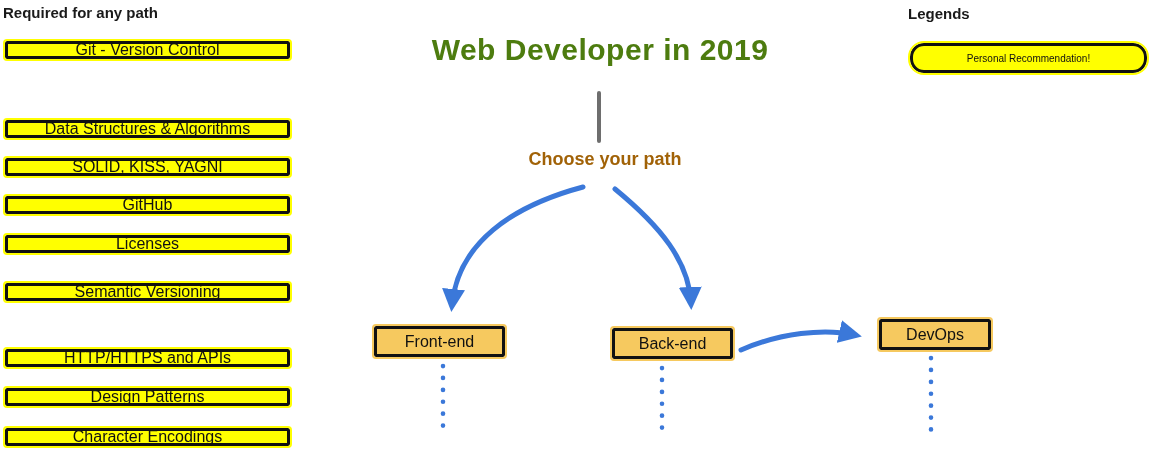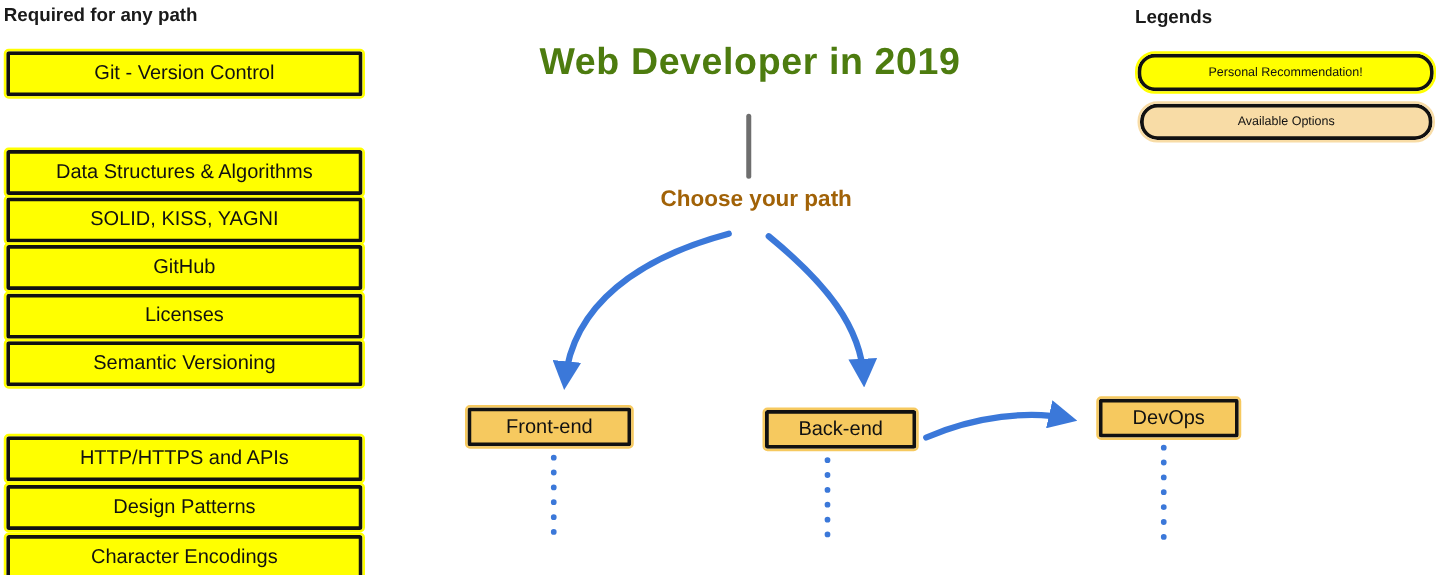--- a/index.html
+++ b/index.html
@@ -13,21 +13,21 @@
   html,body{margin:0;padding:0;background:#ffffff;}
   .canvas{
     position:relative;width:1149px;height:460px;background:#ffffff;
     font-family:"Liberation Sans","DejaVu Sans",sans-serif;color:var(--ink);
     overflow:hidden;
   }
   .section-title{
     position:absolute;font-weight:bold;font-size:15px;color:#1a1a1a;white-space:nowrap;
   }
   .topic{
-    position:absolute;left:5px;width:285px;height:36px;box-sizing:border-box;
+    position:absolute;left:5px;width:285px;height:18px;box-sizing:border-box;
     background:var(--recommendation-yellow);border:3px solid var(--ink);
     outline:2px solid var(--recommendation-yellow);border-radius:2px;
     display:flex;align-items:center;justify-content:center;
     font-size:16px;line-height:1;white-space:nowrap;
   }
   .node{
     position:absolute;box-sizing:border-box;
     background:var(--option-amber);border:3px solid var(--ink);
     outline:2px solid var(--option-amber);border-radius:2px;
     display:flex;align-items:center;justify-content:center;
@@ -74,29 +74,28 @@
   </svg>
 
   <div class="section-title" style="left:3px;top:4px;"></div>
   <div class="section-title" style="left:3px;top:4px;">Required for any path</div>
 
   <div class="topic" style="top:41px;">Git - Version Control</div>
   <div class="topic" style="top:120px;">Data Structures &amp; Algorithms</div>
   <div class="topic" style="top:158px;">SOLID, KISS, YAGNI</div>
   <div class="topic" style="top:196px;">GitHub</div>
   <div class="topic" style="top:235px;">Licenses</div>
-  <div class="topic" style="top:273px;">Semantic Versioning</div>
+  <div class="topic" style="top:283px;">Semantic Versioning</div>
   <div class="topic" style="top:349px;">HTTP/HTTPS and APIs</div>
   <div class="topic" style="top:388px;">Design Patterns</div>
   <div class="topic" style="top:428px;">Character Encodings</div>
 
   <div class="main-title">Web Developer in 2019</div>
   <div class="choose-label">Choose your path</div>
 
   <div class="node" style="left:374px;top:326px;width:131px;height:31px;">Front-end</div>
   <div class="node" style="left:612px;top:328px;width:121px;height:31px;">Back-end</div>
   <div class="node" style="left:879px;top:319px;width:112px;height:31px;">DevOps</div>
 
   <div class="section-title" style="left:908px;top:5px;">Legends</div>
   <div class="legend-box legend-personal" style="left:910px;top:43px;width:237px;height:30px;">Personal Recommendation!</div>
-  <div class="legend-box legend-available" style="left:912px;top:83px;width:234px;height:29px;">Available Options</div>
 
 </div>
 
 </body></html>

